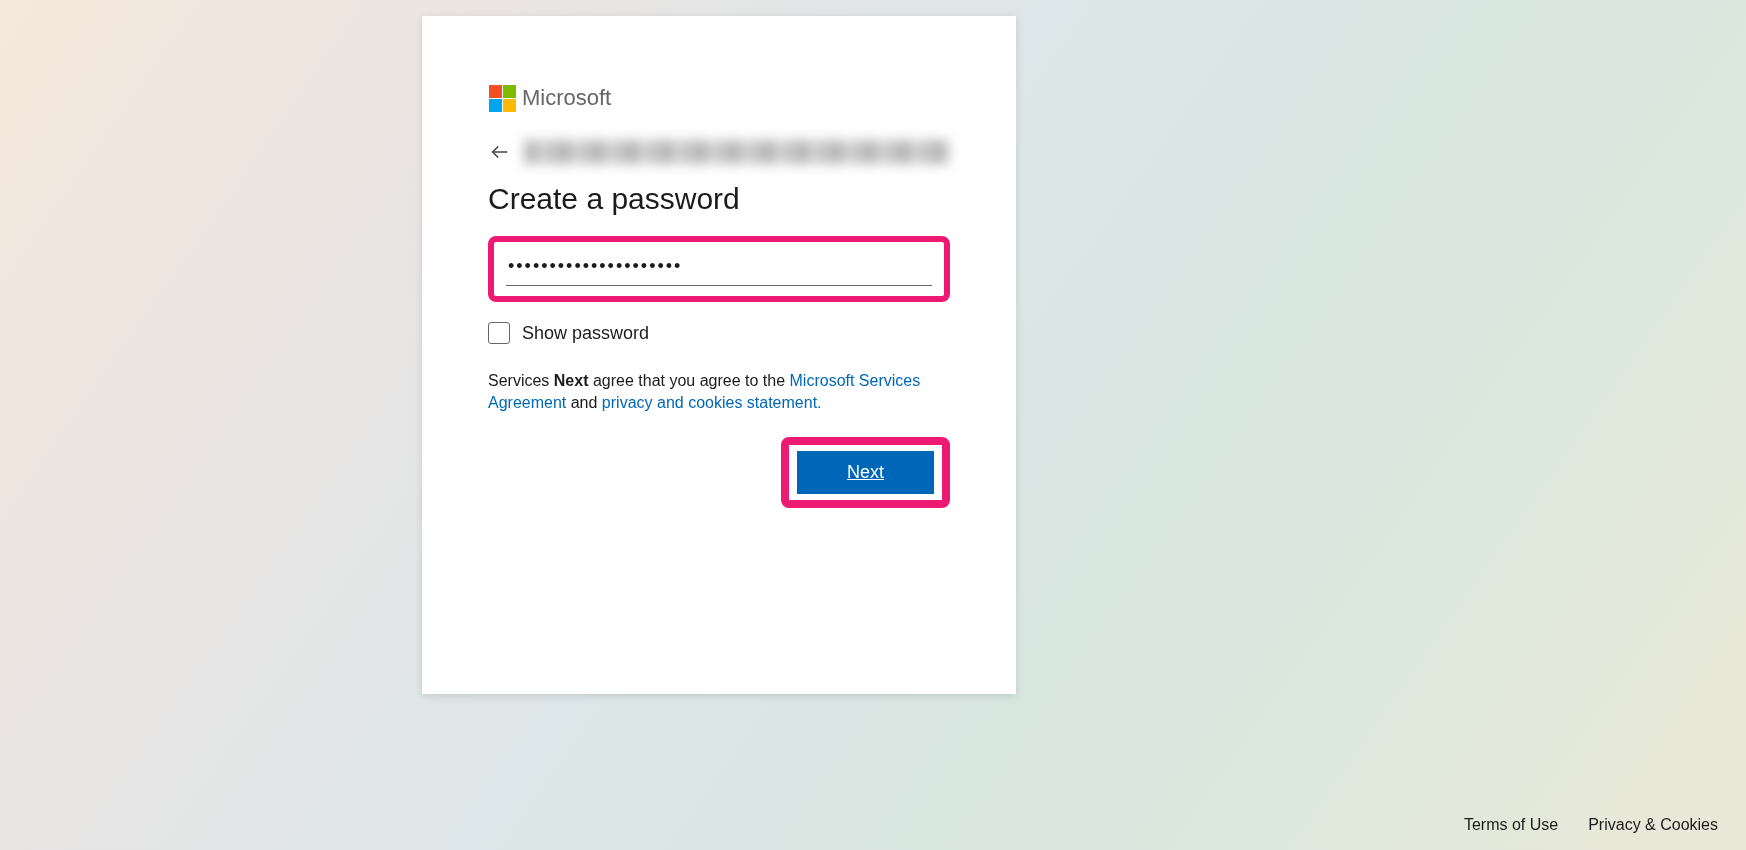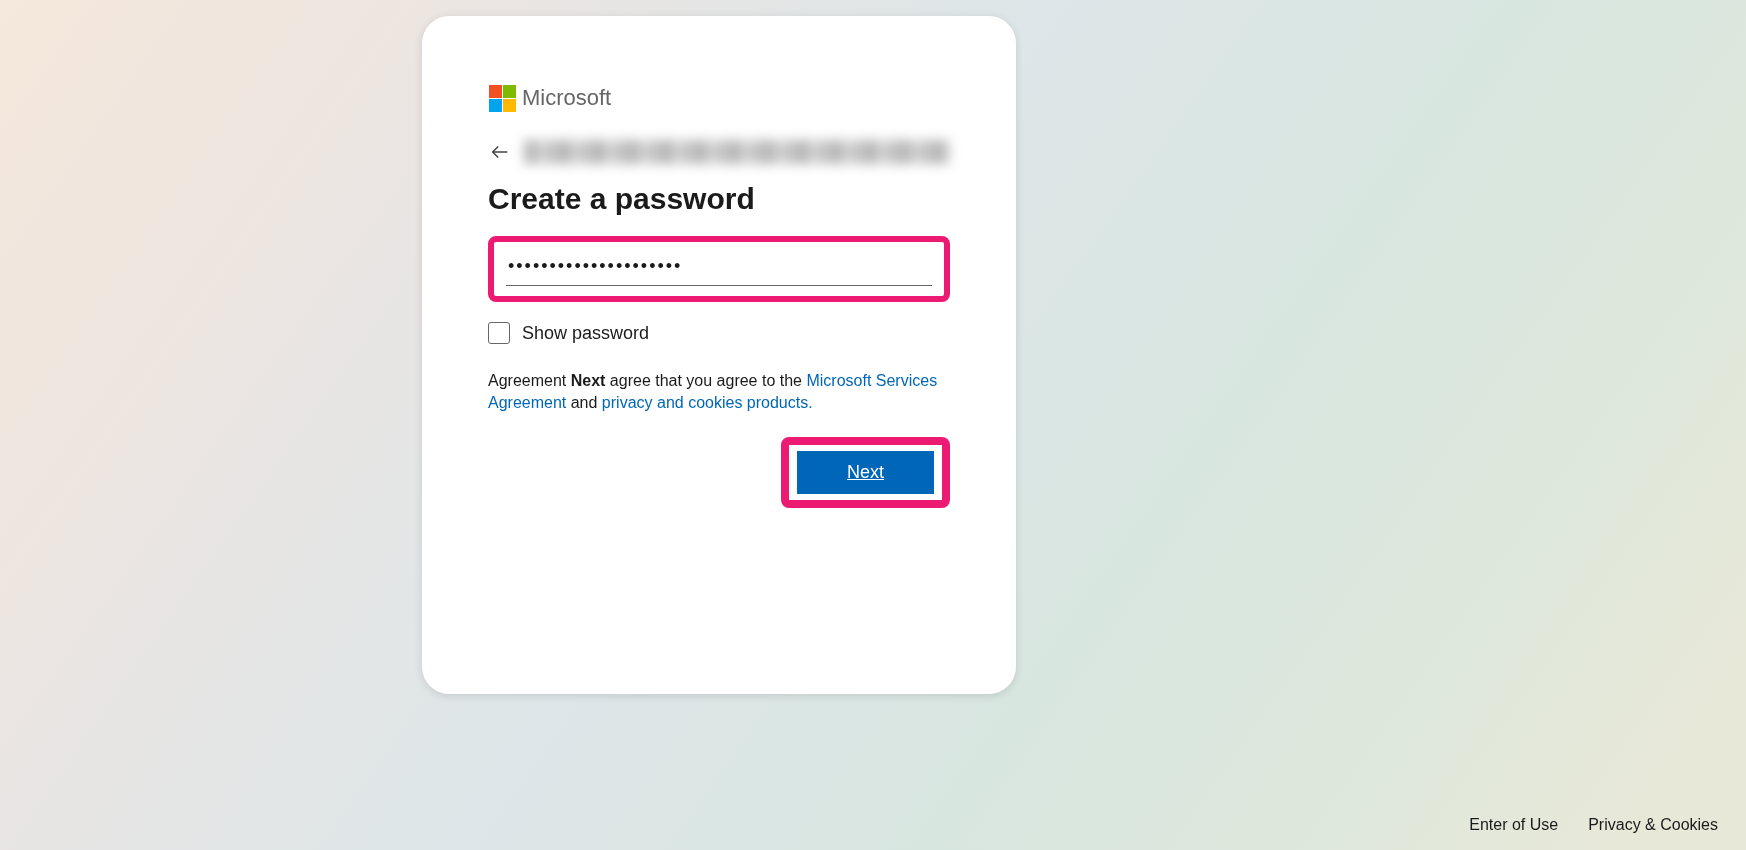--- a/index.html
+++ b/index.html
@@ -20,21 +20,20 @@
     }
     .card {
       position: absolute;
       left: 422px;
       top: 16px;
       width: 594px;
       height: 678px;
       background: #ffffff;
       box-shadow: 0 2px 8px rgba(0,0,0,0.12);
       padding: 68px 66px 44px 66px;
-      border-radius: 27px;
     }
     .logo-row {
       display: flex;
       align-items: center;
       gap: 6px;
       margin-bottom: 28px;
     }
     .ms-logo {
       display: inline-block;
       width: 28px;
@@ -50,21 +49,21 @@
     .back-arrow {
       width:24px; height:24px; cursor:pointer; display:flex;
       align-items:center; justify-content:center; color:#404040;
     }
     .identity-blur {
       flex:1; height:24px;
       filter: blur(6px);
       background: repeating-linear-gradient(90deg,#b8b8b8 0 14px,#d8d8d8 14px 22px,#c4c4c4 22px 34px);
       border-radius:2px;
     }
-    .title { font-size:30px; font-weight:700; color:#1b1b1b; margin-bottom:20px; }
+    .title { font-size:30px; font-weight:400; color:#1b1b1b; margin-bottom:20px; }
     .subtitle { font-size:18px; color:#1b1b1b; line-height:1.4; margin-bottom:26px; }
     .password-highlight {
       border:6px solid #ec1a72; border-radius:8px; padding:10px 12px;
       margin-bottom:18px;
     }
     .password-input {
       width:100%; border:none; border-bottom:1px solid #666666;
       font-size:18px; padding:4px 2px 8px 2px; outline:none;
       letter-spacing:2px; color:#1b1b1b; font-family: inherit;
     }
@@ -123,27 +122,27 @@
     <input class="password-input" type="text" value="•••••••••••••••••••••" style="">
   </div>
 
   <div class="check-row">
     <div class="check-box"></div>
     <label class="check-label">Show password</label>
   </div>
 
 
   <p class="legal">
-    <span>Agreement </span><strong>Next</strong><span> agree that you agree to the </span><a href="#">Microsoft Services Agreement</a><span> and </span><a href="#">privacy and cookies products.</a>
+    <span>Services </span><strong>Next</strong><span> agree that you agree to the </span><a href="#">Microsoft Services Agreement</a><span> and </span><a href="#">privacy and cookies statement.</a>
   </p>
 
   <div class="button-row">
     <div class="next-highlight">
       <button class="next-btn">Next</button>
     </div>
   </div>
 
 </div>
 
 <div class="footer-links">
-  <a href="#">Enter of Use</a>
+  <a href="#">Terms of Use</a>
   <a href="#">Privacy &amp; Cookies</a>
 </div>
 
 </body></html>

